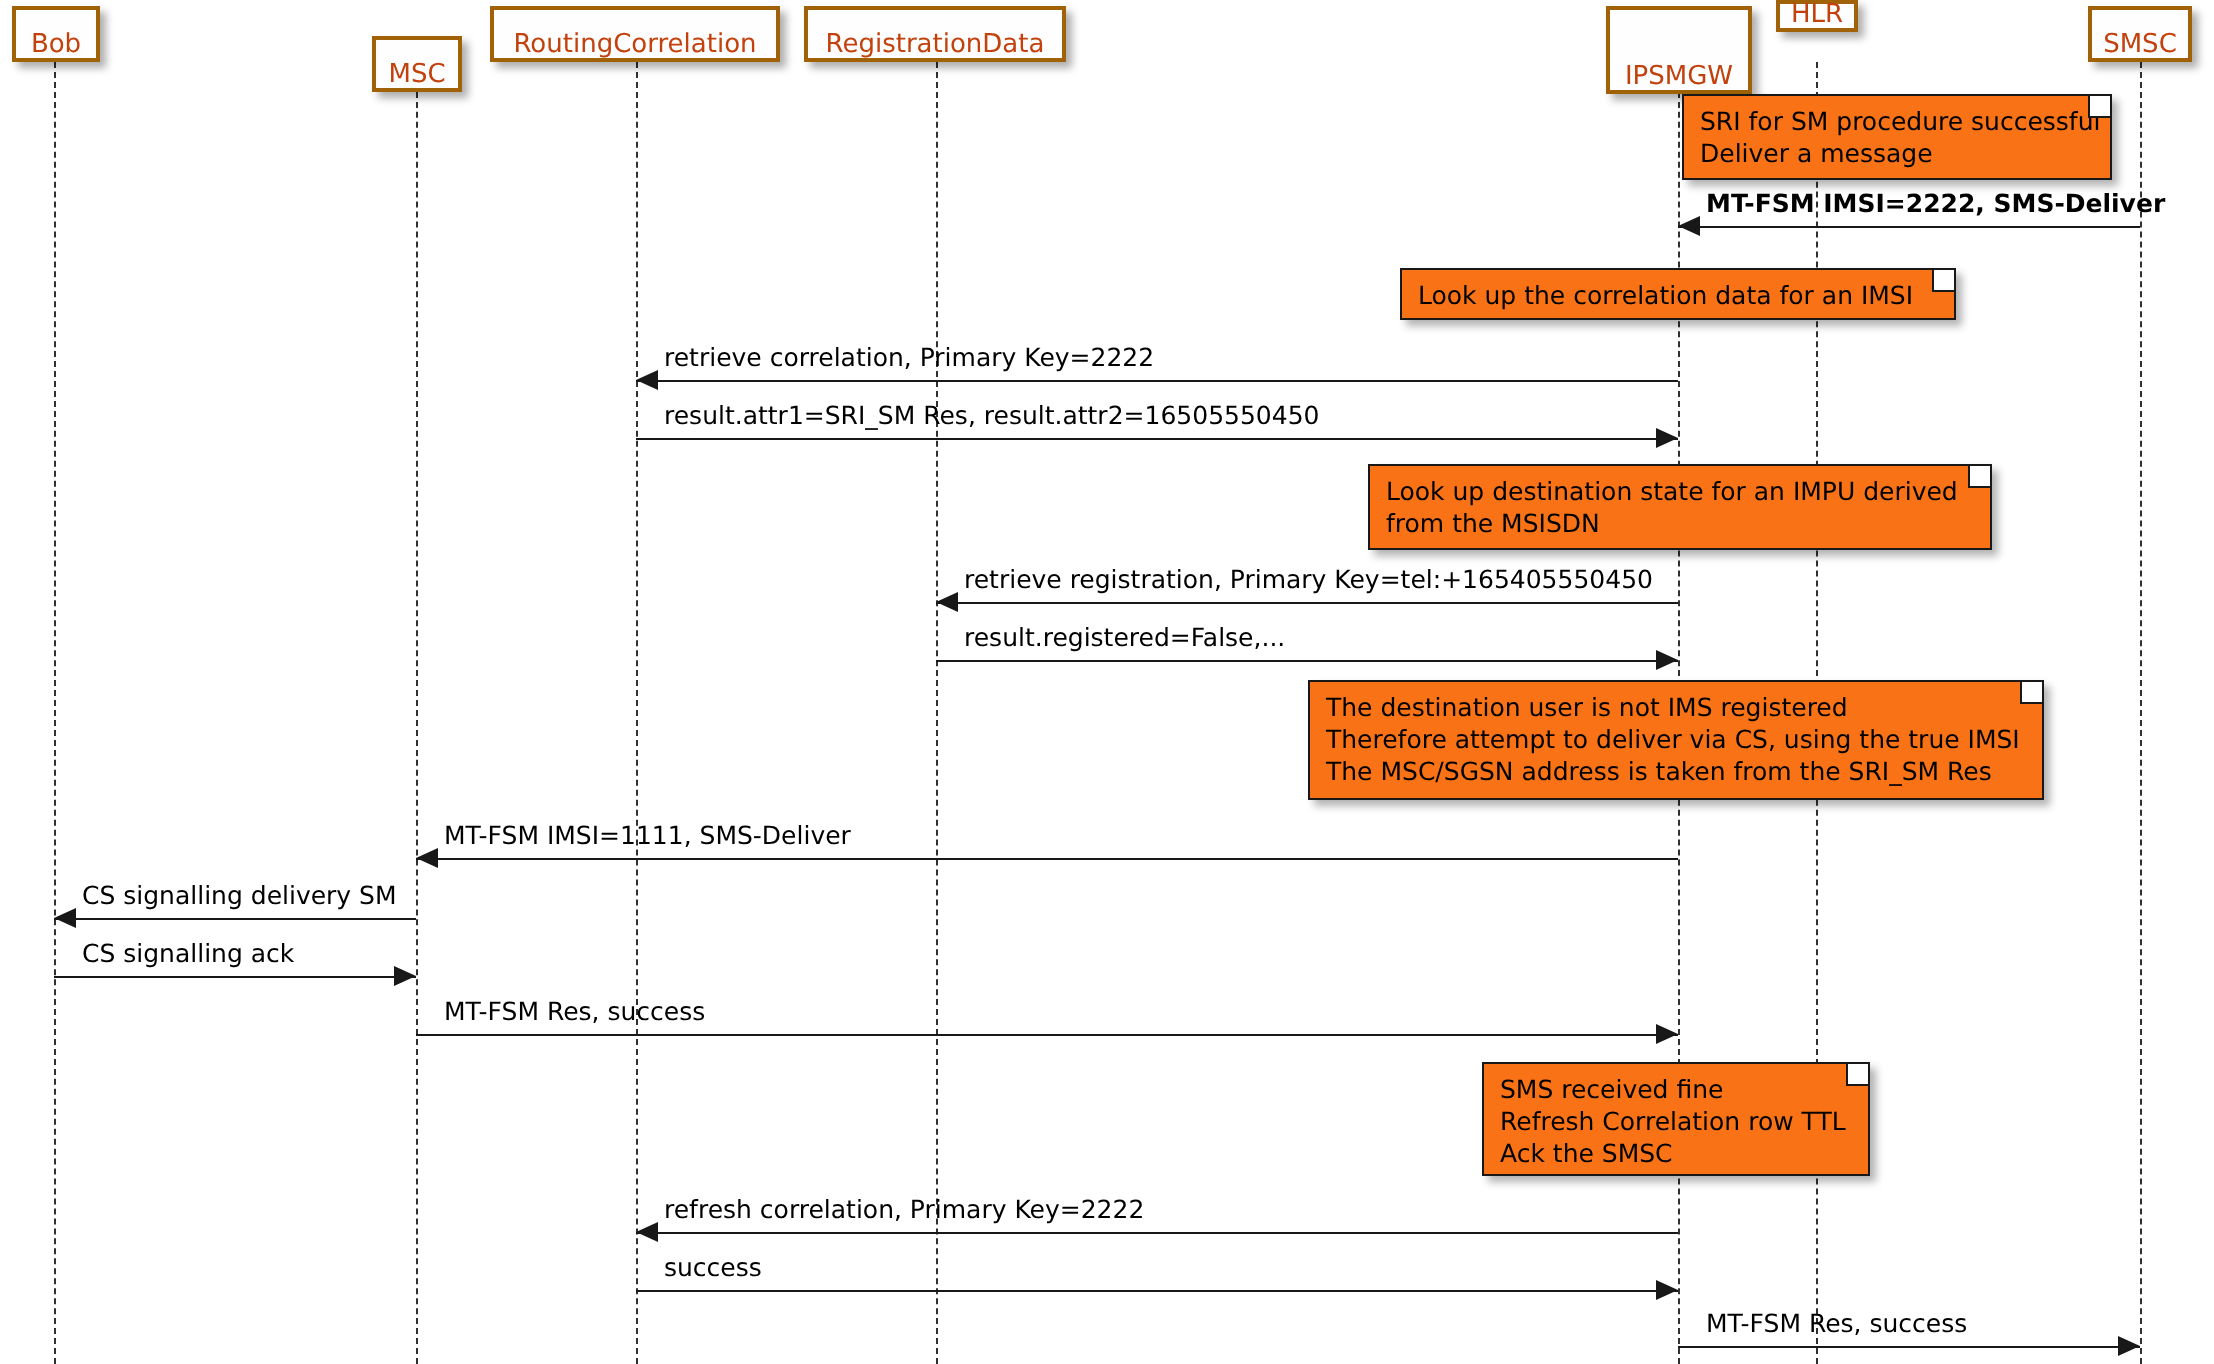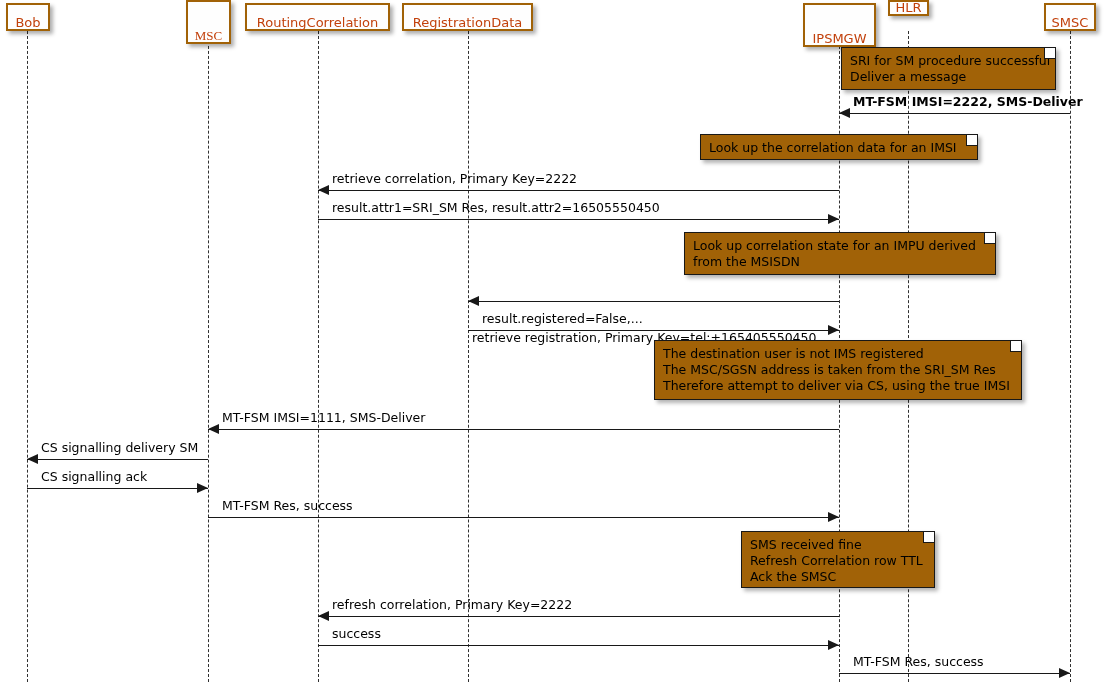--- a/index.html
+++ b/index.html
@@ -66,21 +66,21 @@
   }
   .arrow-left {
     border-top: 5px solid transparent;
     border-bottom: 5px solid transparent;
     border-right: 11px solid #181818;
   }
   
   .note {
     position: absolute;
     box-sizing: border-box;
-    background: #a16207;
+    background: #f97316;
     border: 1px solid #181818;
     color: #000000;
     font-size: 12.5px;
     line-height: 16px;
     padding: 5px 8px 5px 8px;
     white-space: pre;
     box-shadow: 3px 3px 4px rgba(0,0,0,0.30);
   }
   .note-fold {
     position: absolute;
@@ -101,21 +101,21 @@
     <div class="lifeline" style="left: 27px; top: 31px; height: 651px;"></div>
     <div class="lifeline" style="left: 208px; top: 31px; height: 651px;"></div>
     <div class="lifeline" style="left: 318px; top: 31px; height: 651px;"></div>
     <div class="lifeline" style="left: 468px; top: 31px; height: 651px;"></div>
     <div class="lifeline" style="left: 839px; top: 31px; height: 651px;"></div>
     <div class="lifeline" style="left: 908px; top: 31px; height: 651px;"></div>
     <div class="lifeline" style="left: 1070px; top: 31px; height: 651px;"></div>
     <div class="participant" style="left: 6px; top: 3px; width: 44px; height: 28px;">
       <span>Bob</span>
     </div>
-    <div class="participant" style="left: 186px; top: 0; width: 45px; height: 44px; font-family: Liberation Serif, serif;">
+    <div class="participant" style="left: 186px; top: 18px; width: 45px; height: 28px;">
       <span>MSC</span>
     </div>
     <div class="participant" style="left: 245px; top: 3px; width: 145px; height: 28px;">
       <span>RoutingCorrelation</span>
     </div>
     <div class="participant" style="left: 402px; top: 3px; width: 131px; height: 28px;">
       <span>RegistrationData</span>
     </div>
     <div class="participant" style="left: 803px; top: 3px; width: 73px; height: 44px;">
       <span>IPSMGW</span>
@@ -130,21 +130,21 @@
     <div class="arrow arrow-left" style="top: 108px; left: 839px;"></div>
     <div class="msg-label" style="top: 96px; left: 853px; font-weight: bold;">MT-FSM IMSI=2222, SMS-Deliver</div>
     <div class="msg-line" style="left: 318px; top: 190px; width: 521px;"></div>
     <div class="arrow arrow-left" style="top: 185px; left: 318px;"></div>
     <div class="msg-label" style="top: 173px; left: 332px;">retrieve correlation, Primary Key=2222</div>
     <div class="msg-line" style="left: 318px; top: 219px; width: 521px;"></div>
     <div class="arrow arrow-right" style="top: 214px; left: 828px;"></div>
     <div class="msg-label" style="top: 202px; left: 332px;">result.attr1=SRI_SM Res, result.attr2=16505550450</div>
     <div class="msg-line" style="left: 468px; top: 301px; width: 371px;"></div>
     <div class="arrow arrow-left" style="top: 296px; left: 468px;"></div>
-    <div class="msg-label" style="top: 284px; left: 472px; margin-top: 48px;">retrieve registration, Primary Key=tel:+165405550450</div>
+    <div class="msg-label" style="top: 284px; left: 482px;">retrieve registration, Primary Key=tel:+165405550450</div>
     <div class="msg-line" style="left: 468px; top: 330px; width: 371px;"></div>
     <div class="arrow arrow-right" style="top: 325px; left: 828px;"></div>
     <div class="msg-label" style="top: 313px; left: 482px;">result.registered=False,...</div>
     <div class="msg-line" style="left: 208px; top: 429px; width: 631px;"></div>
     <div class="arrow arrow-left" style="top: 424px; left: 208px;"></div>
     <div class="msg-label" style="top: 412px; left: 222px;">MT-FSM IMSI=1111, SMS-Deliver</div>
     <div class="msg-line" style="left: 27px; top: 459px; width: 181px;"></div>
     <div class="arrow arrow-left" style="top: 454px; left: 27px;"></div>
     <div class="msg-label" style="top: 442px; left: 41px;">CS signalling delivery SM</div>
     <div class="msg-line" style="left: 27px; top: 488px; width: 181px;"></div>
@@ -157,16 +157,16 @@
     <div class="arrow arrow-left" style="top: 611px; left: 318px;"></div>
     <div class="msg-label" style="top: 599px; left: 332px;">refresh correlation, Primary Key=2222</div>
     <div class="msg-line" style="left: 318px; top: 645px; width: 521px;"></div>
     <div class="arrow arrow-right" style="top: 640px; left: 828px;"></div>
     <div class="msg-label" style="top: 628px; left: 332px;">success</div>
     <div class="msg-line" style="left: 839px; top: 673px; width: 231px;"></div>
     <div class="arrow arrow-right" style="top: 668px; left: 1059px;"></div>
     <div class="msg-label" style="top: 656px; left: 853px;">MT-FSM Res, success</div>
     <div class="note" style="left: 841px; top: 47px; width: 215px; height: 43px;"><span class="note-line">SRI for SM procedure successful</span><span class="note-line">Deliver a message</span><div class="note-fold"></div></div>
     <div class="note" style="left: 700px; top: 134px; width: 278px; height: 26px;"><span class="note-line">Look up the correlation data for an IMSI</span><div class="note-fold"></div></div>
-    <div class="note" style="left: 684px; top: 232px; width: 312px; height: 43px;"><span class="note-line">Look up correlation state for an IMPU derived</span><span class="note-line">from the MSISDN</span><div class="note-fold"></div></div>
-    <div class="note" style="left: 654px; top: 340px; width: 368px; height: 60px;"><span class="note-line">The destination user is not IMS registered</span><span class="note-line">The MSC/SGSN address is taken from the SRI_SM Res</span><span class="note-line">Therefore attempt to deliver via CS, using the true IMSI</span><div class="note-fold"></div></div>
+    <div class="note" style="left: 684px; top: 232px; width: 312px; height: 43px;"><span class="note-line">Look up destination state for an IMPU derived</span><span class="note-line">from the MSISDN</span><div class="note-fold"></div></div>
+    <div class="note" style="left: 654px; top: 340px; width: 368px; height: 60px;"><span class="note-line">The destination user is not IMS registered</span><span class="note-line">Therefore attempt to deliver via CS, using the true IMSI</span><span class="note-line">The MSC/SGSN address is taken from the SRI_SM Res</span><div class="note-fold"></div></div>
     <div class="note" style="left: 741px; top: 531px; width: 194px; height: 57px;"><span class="note-line">SMS received fine</span><span class="note-line">Refresh Correlation row TTL</span><span class="note-line">Ack the SMSC</span><div class="note-fold"></div></div>
   </div>
 
 </body></html>

